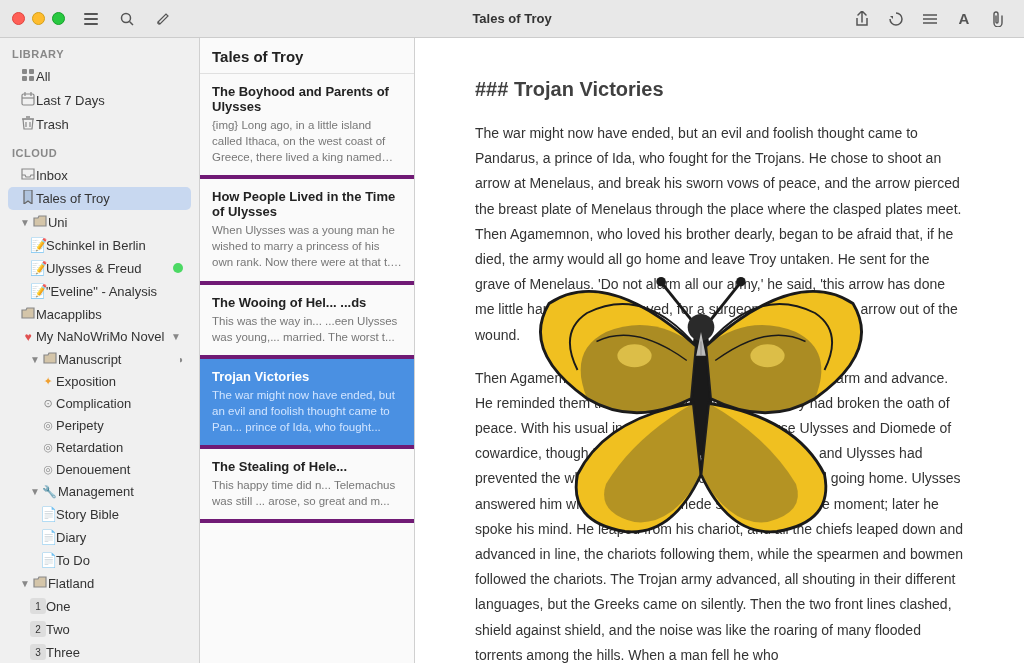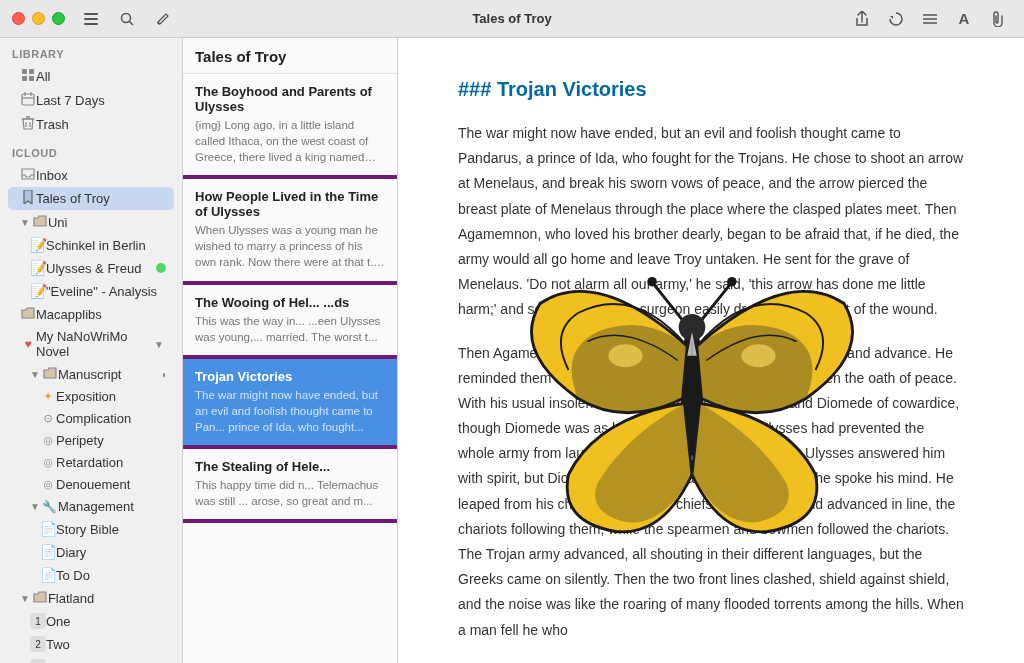--- a/index.html
+++ b/index.html
@@ -82,21 +82,21 @@
     }
 
     
     .app-body {
       display: flex;
       height: calc(663px - 38px);
     }
 
     
     .sidebar {
-      width: 183px;
+      width: 200px;
       background: #f0f0f0;
       border-right: 1px solid #d0d0d0;
       overflow-y: auto;
       flex-shrink: 0;
       font-size: 12.5px;
     }
 
     .sidebar-section-label {
       color: #888;
       font-size: 11px;
@@ -192,21 +192,21 @@
       flex: 1;
       background: white;
       overflow-y: auto;
       padding: 40px 60px;
       position: relative;
     }
 
     .content-heading {
       font-size: 20px;
       font-weight: 700;
-      color: #0369a1;
+      color: #404040;
       margin-bottom: 20px;
     }
 
     .content-body {
       font-size: 14px;
       line-height: 1.8;
       color: #333;
     }
 
     .content-body p {

